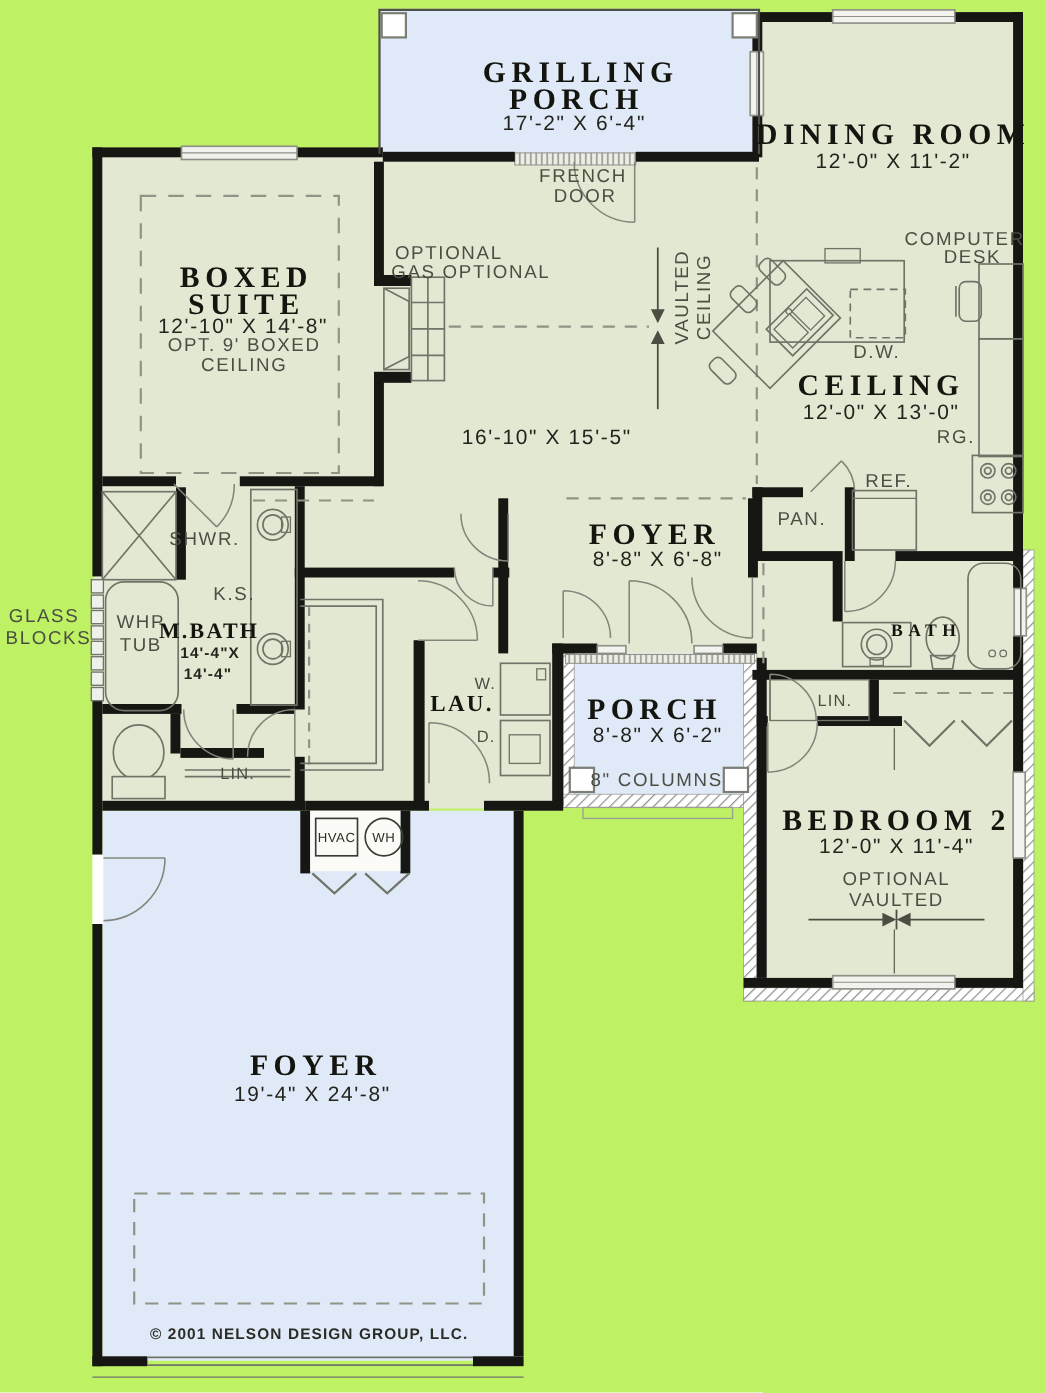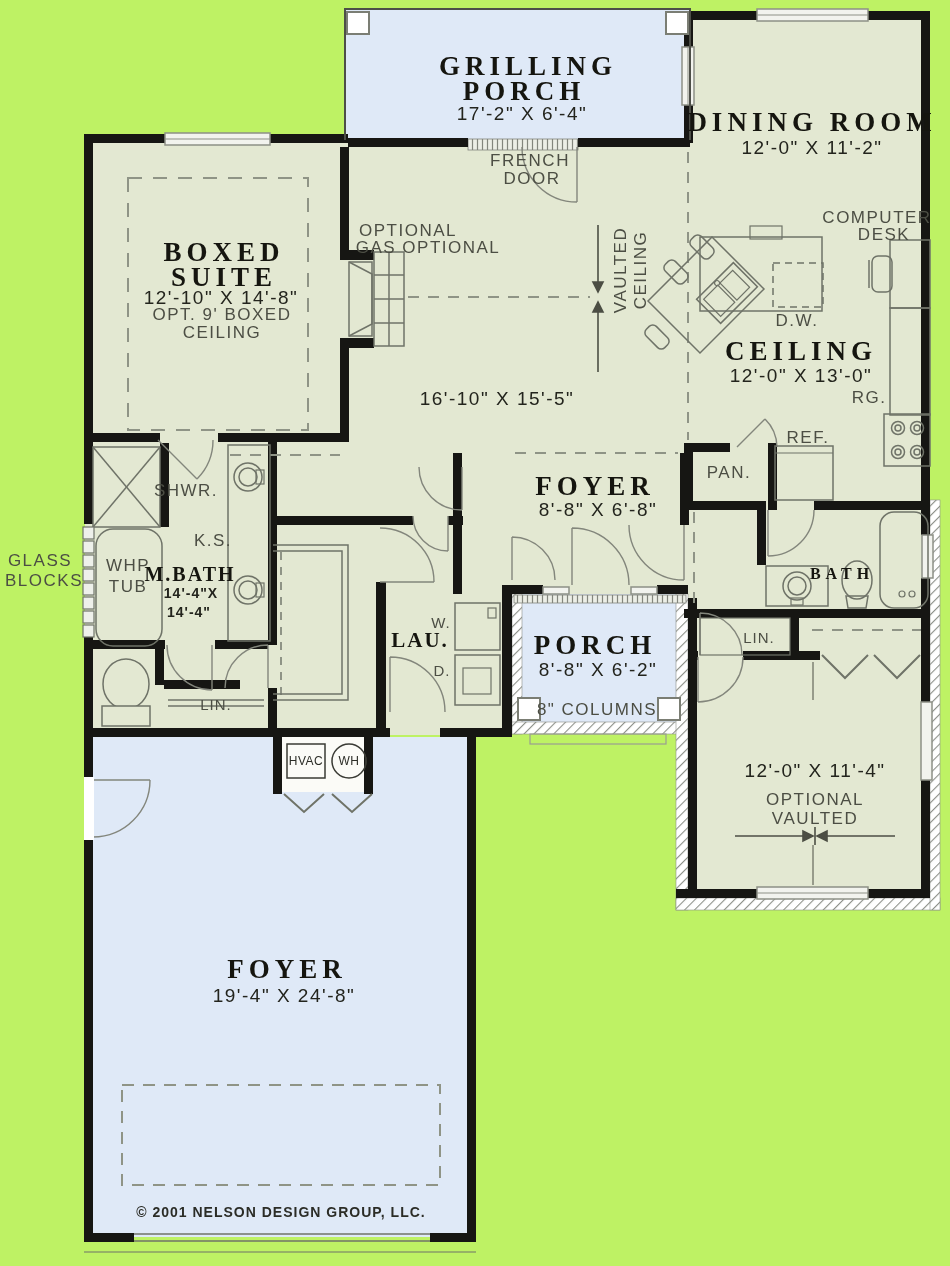--- a/index.html
+++ b/index.html
@@ -374,20 +374,21 @@
 
 <div class="lbl room" style="left:595px;top:645px">PORCH</div>
 <div class="lbl dim" style="left:598px;top:669px">8'-8" X 6'-2"</div>
 <div class="lbl sub" style="left:597px;top:709px">8" COLUMNS</div>
 
 <div class="lbl sub-sm" style="left:759px;top:637px">LIN.</div>
 
 <div class="lbl tiny" style="left:306px;top:761px">HVAC</div>
 <div class="lbl tiny" style="left:349px;top:761px">WH</div>
 
+<div class="lbl room" style="left:815px;top:746px">BEDROOM 2</div>
 <div class="lbl dim" style="left:815px;top:770px">12'-0" X 11'-4"</div>
 <div class="lbl sub" style="left:815px;top:799px">OPTIONAL</div>
 <div class="lbl sub" style="left:815px;top:818px">VAULTED</div>
 
 <div class="lbl room" style="left:287px;top:969px">FOYER</div>
 <div class="lbl dim" style="left:284px;top:995px">19'-4" X 24'-8"</div>
 
 <div class="lbl copyright" style="left:281px;top:1212px">© 2001 NELSON DESIGN GROUP, LLC.</div>
 
 </div>

